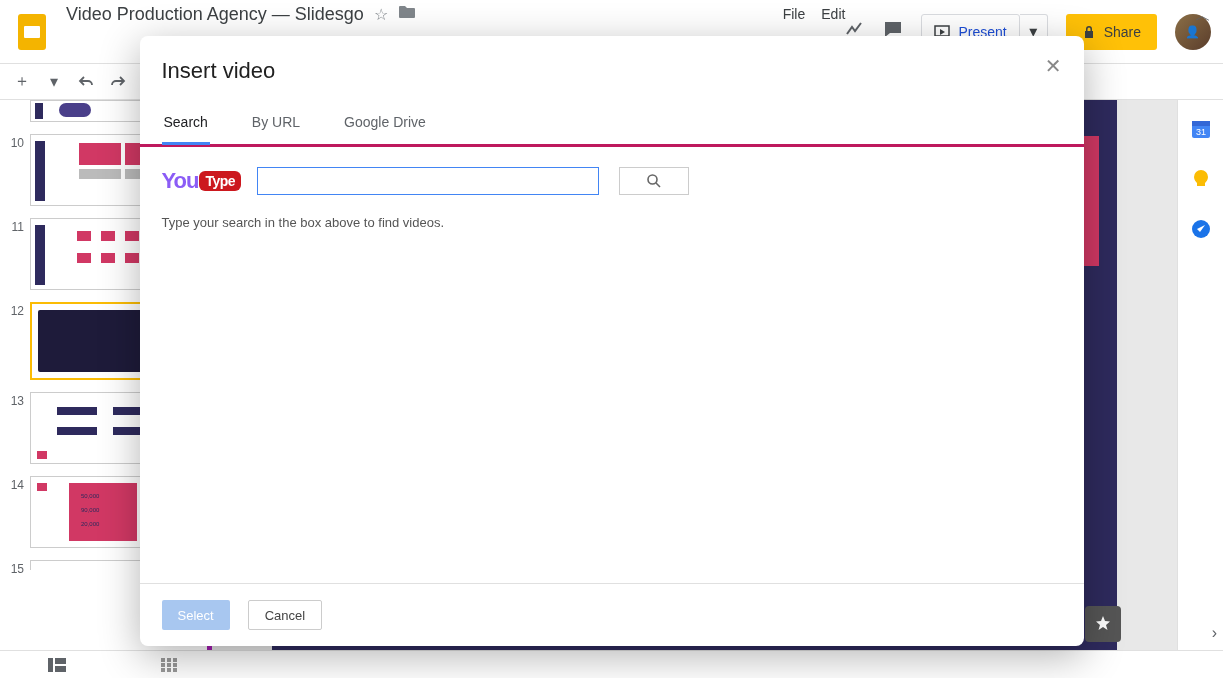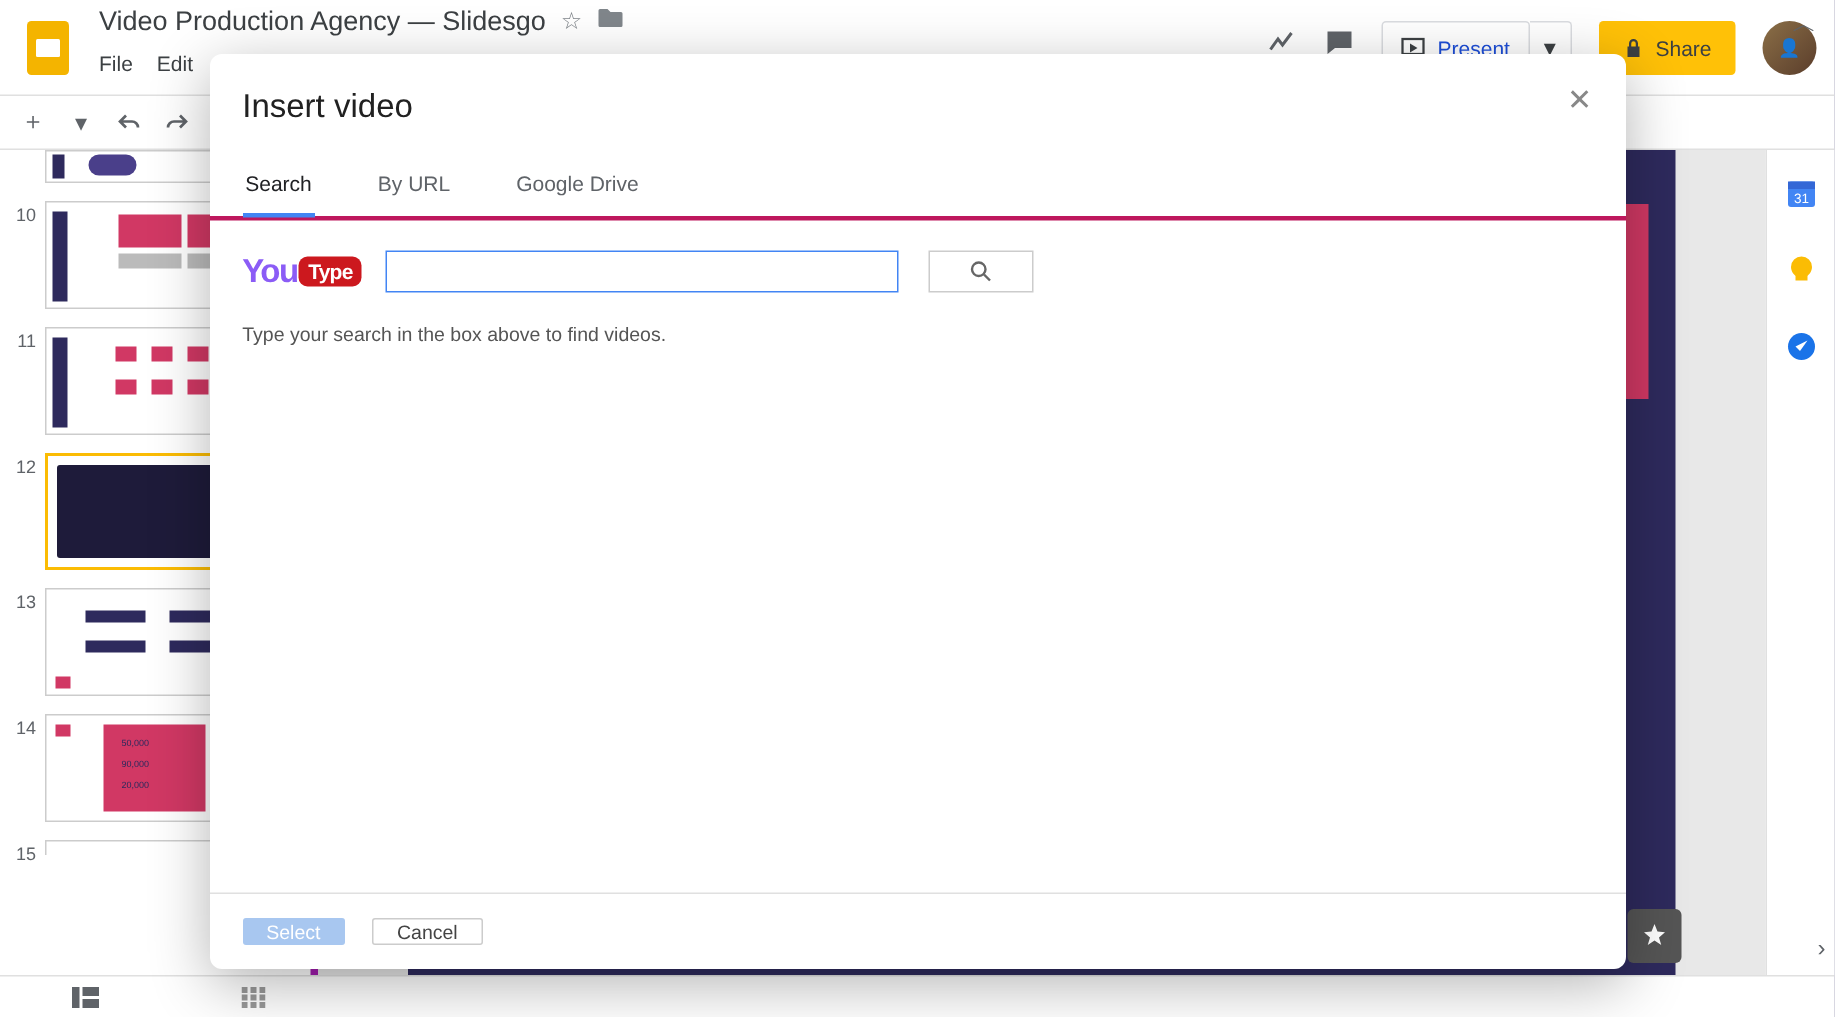--- a/index.html
+++ b/index.html
@@ -1,20 +1,20 @@
 <!DOCTYPE html>
 <html><head>
 <meta charset="utf-8">
 <style>
 *{box-sizing:border-box;margin:0;padding:0;font-family:Arial,Helvetica,sans-serif}
 html,body{width:1223px;height:678px;overflow:hidden;background:#fff}
 .app-header{height:64px;display:flex;align-items:center;padding:0 12px;background:#fff;border-bottom:1px solid #e0e0e0;position:relative}
 .app-logo{width:40px;height:40px;display:flex;align-items:center;justify-content:center;margin-right:12px}
 .app-logo svg{width:28px;height:36px}
-.doc-area{flex:1;display:flex;flex-direction:column;justify-content:flex-start;height:100%}
+.doc-area{flex:1;display:flex;flex-direction:row;justify-content:space-between;height:100%}
 .doc-title-row{display:flex;align-items:center;height:28px}
 .doc-title{font-size:18px;color:#3c4043;margin-left:2px}
 .star-icon,.folder-icon{margin-left:10px;color:#80868b}
 .menu-row{display:flex;align-items:center;height:28px;gap:16px;padding-left:2px;color:#3c4043;font-size:14px}
 .top-right{display:flex;align-items:center;gap:18px}
 .top-ico{color:#5f6368}
 .present-btn{border:1px solid #dadce0;background:#fff;height:36px;display:flex;align-items:center;padding:0 12px;border-radius:3px;color:#1d4ed8;font-size:14px;gap:8px}
 .present-group{display:flex}
 .present-drop{border:1px solid #dadce0;border-left:none;width:28px;display:flex;align-items:center;justify-content:center;color:#3c4043;border-radius:0 3px 3px 0}
 .share-btn{background:#ffc107;height:36px;display:flex;align-items:center;padding:0 16px;border-radius:3px;font-size:14px;color:#3c4043;gap:8px;font-weight:400}
@@ -46,21 +46,21 @@
 .modal-tab.active{color:#202124;font-weight:500;border-bottom:3px solid #4285f4;margin-bottom:-1px}
 .modal-body{flex:1;padding:20px 22px;display:flex;flex-direction:column}
 .search-row{display:flex;align-items:center;gap:16px}
 .yt-logo{display:flex;align-items:center;font-weight:bold}
 .yt-you{color:#8b5cf6;font-size:22px;letter-spacing:-1px}
 .yt-tube{background:#cc181e;color:#fff;font-size:14px;padding:2px 6px;border-radius:6px;margin-left:1px;letter-spacing:-0.5px}
 .search-input{width:342px;height:28px;border:1px solid #4285f4;padding:2px 8px;font-size:14px;outline:none}
 .search-btn{width:70px;height:28px;border:1px solid #ccc;background:#fff;display:flex;align-items:center;justify-content:center;color:#666;margin-left:4px}
 .hint{margin-top:20px;font-size:13px;color:#555}
 .modal-footer{border-top:1px solid #e0e0e0;padding:16px 22px;display:flex;gap:18px}
-.btn{height:18px;padding:0 16px;font-size:13px;display:flex;align-items:center;border-radius:2px;cursor:pointer}
+.btn{height:30px;padding:0 16px;font-size:13px;display:flex;align-items:center;border-radius:2px;cursor:pointer}
 .btn-primary{background:#a8c7f0;color:#fff;border:none}
 .btn-sec{background:#fff;border:1px solid #ccc;color:#444}
 
 .bar{position:absolute;background:#2e2a5d}
 .pink-box{position:absolute;background:#d13864}
 .grey-box{position:absolute;background:#bbb}
 .purple-circ{position:absolute;background:#4a3f8a;border-radius:50%}
 </style>
 </head>
 <body>

